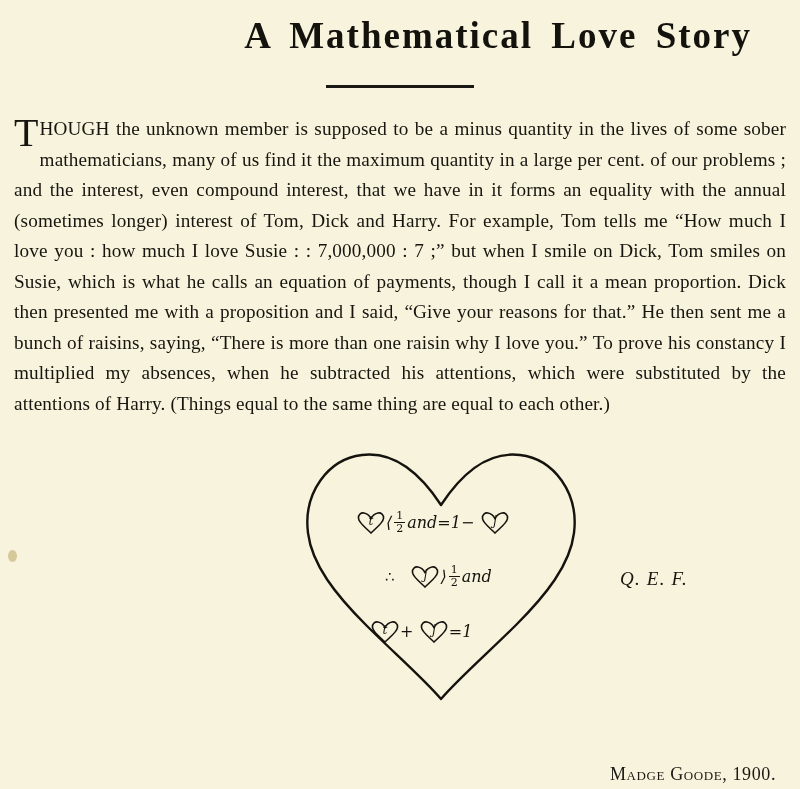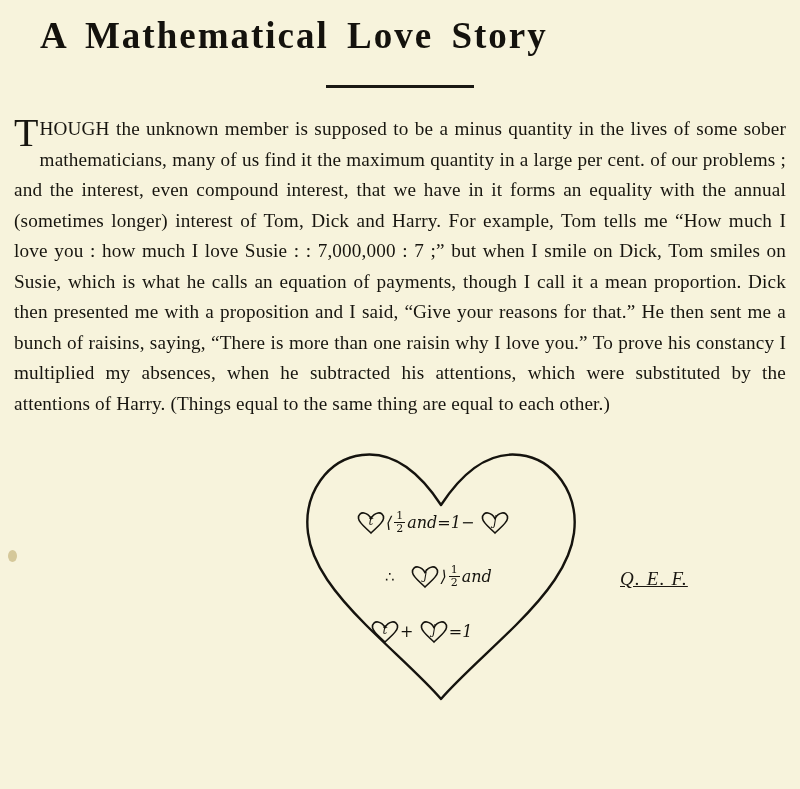--- a/index.html
+++ b/index.html
@@ -18,27 +18,27 @@
   .page {
     position: relative;
     width: 800px;
     height: 789px;
     box-sizing: border-box;
     padding: 0;
   }
 
   
   .title {
-    text-align: left;
+    text-align: right;
     font-family: "Liberation Serif", serif;
     font-size: 37px;
     font-weight: bold;
     letter-spacing: 2px;
     word-spacing: 7px;
-    margin: 14px 0 0 0;
+    margin: 14px 8px 0 0;
     padding: 0 40px;
     color: #14120d;
   }
   .rule {
     width: 148px;
     height: 3px;
     background: #1a1813;
     margin: 28px auto 0 auto;
   }
 
@@ -87,21 +87,20 @@
     display: block;
   }
   .qef {
     position: absolute;
     left: 620px;
     top: 131px;
     font-size: 19px;
     font-style: italic;
     letter-spacing: 1.2px;
     color: #1b1812;
-    text-decoration: underline;
   }
 
   
   .hw {
     position: absolute;
     font-family: "DejaVu Serif", serif;
     color: #15130e;
     white-space: nowrap;
   }
   .hw-line1 {
@@ -253,14 +252,18 @@
           <span class="lbl">j</span>
         </span><span class="script">=</span><span class="script">1</span>
       </div>
     </div>
 
     <div class="qef">Q. E. F.</div>
   </div>
 
   <div class="blemish"></div>
 
+  <div class="signature">
+    <span class="sc">Madge Goode,</span>
+    <span>1900.</span>
+  </div>
 
 </div>
 
 </body></html>

